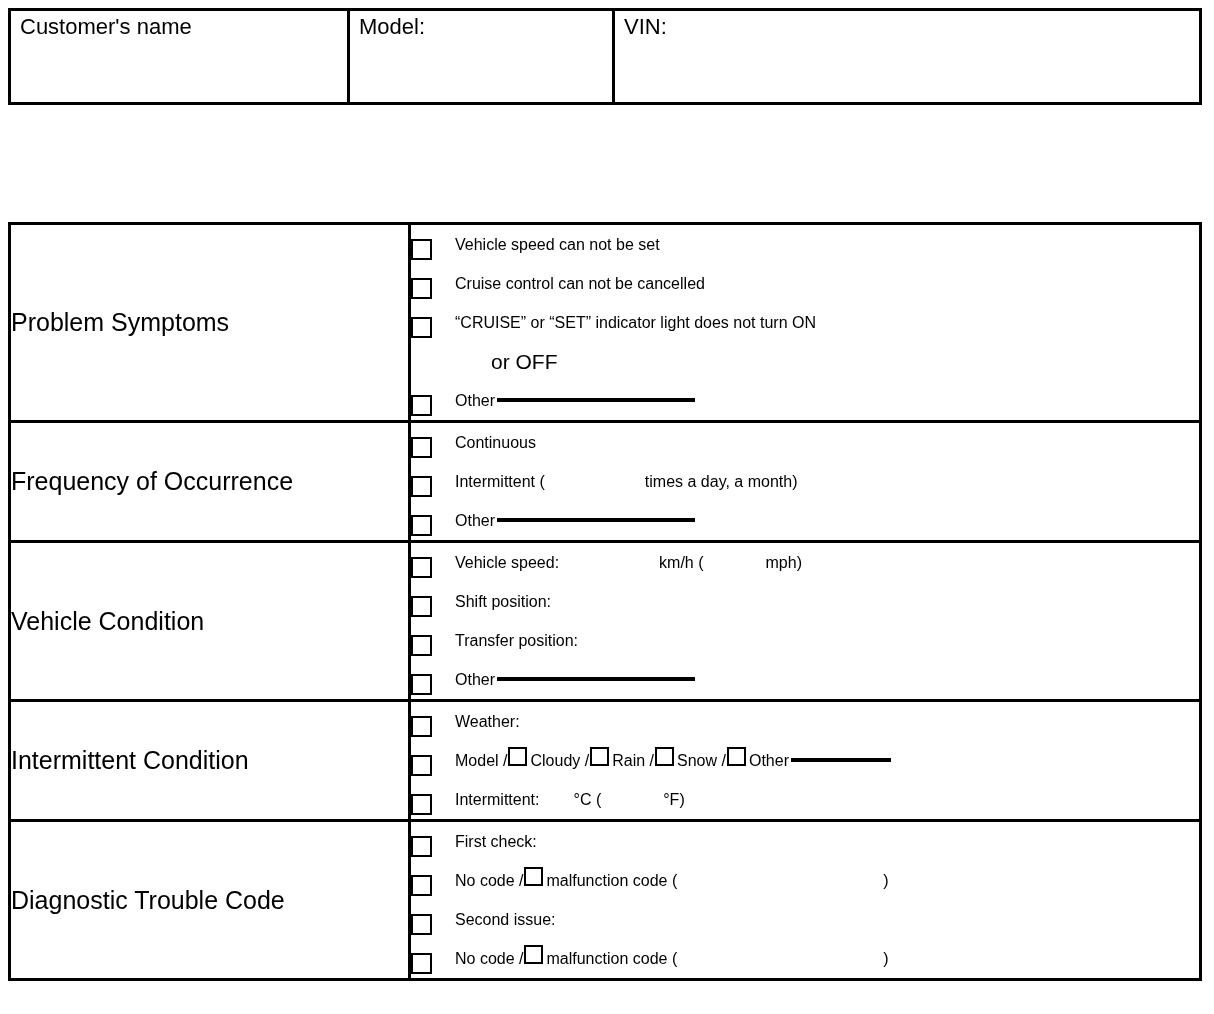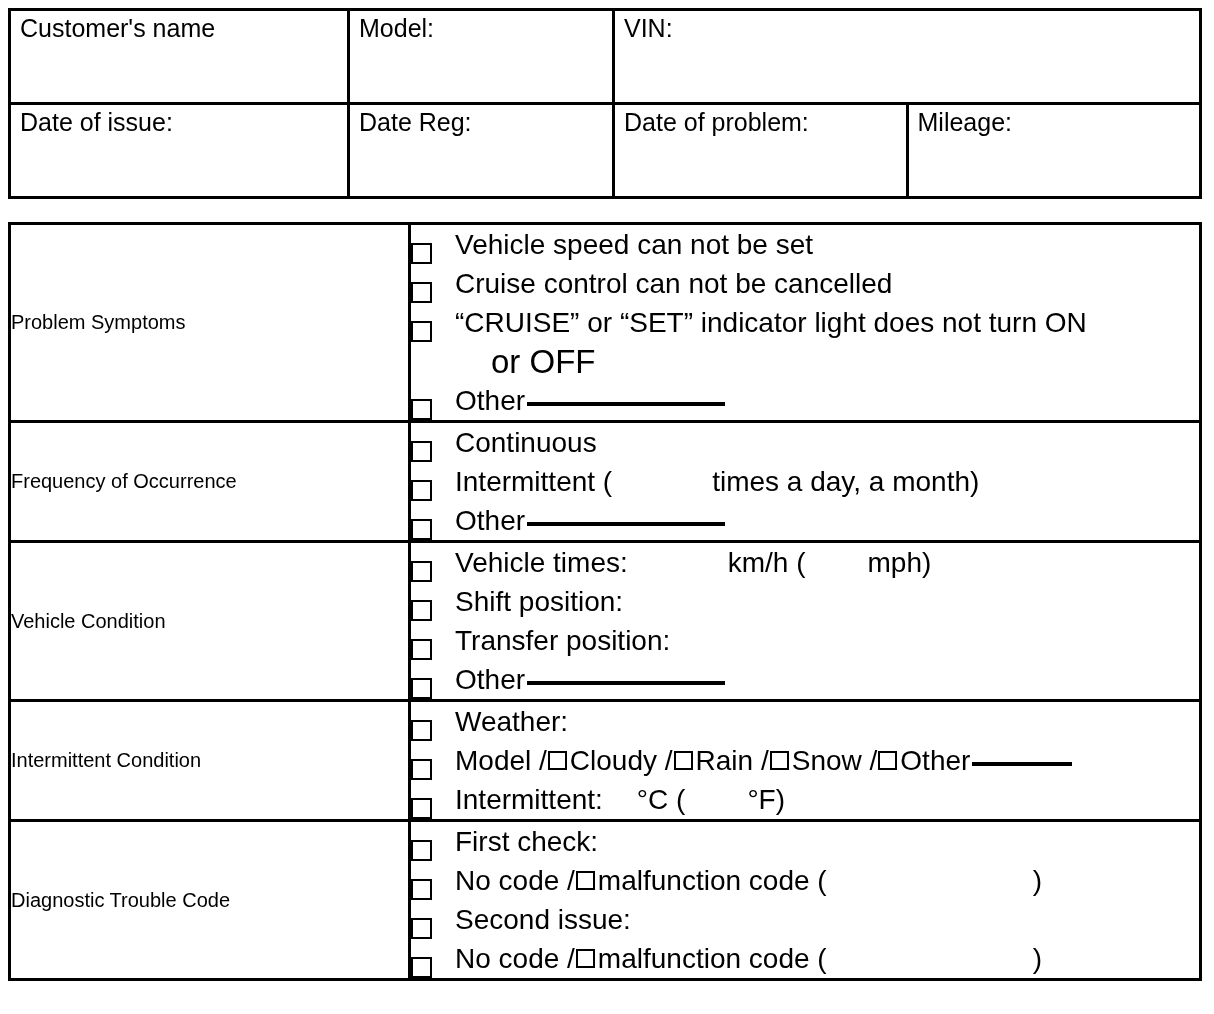--- a/index.html
+++ b/index.html
@@ -30,21 +30,21 @@
     top: 8px;
     width: 1194px;
     border-collapse: collapse;
     table-layout: fixed;
   }
   .top-table td {
     border: 3px solid #000;
     height: 87px;
     vertical-align: top;
     padding: 4px 0 0 9px;
-    font-size: 25px;
+    font-size: 22px;
     line-height: 1.1;
     white-space: nowrap;
     overflow: hidden;
   }
 
   
   .main-table {
     position: absolute;
     left: 8px;
     top: 222px;
@@ -52,44 +52,44 @@
     border-collapse: collapse;
     table-layout: fixed;
   }
   .main-table > tbody > tr > td {
     border: 3px solid #000;
     vertical-align: middle;
     padding: 0;
   }
   td.label-cell {
     width: 397px;
-    font-size: 20px;
+    font-size: 25px;
     padding-left: 11px;
     line-height: 1.15;
     vertical-align: middle;
   }
   td.items-cell {
     padding: 8px 0 10px 0;
     vertical-align: middle;
   }
 
   
   .item {
     display: flex;
-    align-items: flex-end;
-    font-size: 28px;
+    align-items: center;
+    font-size: 16px;
     line-height: 39px;
     white-space: nowrap;
   }
   .item-text {
     display: block;
     white-space: nowrap;
   }
   .wrap-line {
-    font-size: 33px;
+    font-size: 21px;
     line-height: 39px;
     padding-left: 36px;
     margin-left: 44px;
     white-space: nowrap;
   }
 
   
   .cb {
     display: inline-block;
     box-sizing: border-box;
@@ -139,34 +139,20 @@
         <td style="width:327px">
           <span>Customer's name</span>
         </td>
         <td style="width:253px">
           <span>Model:</span>
         </td>
         <td colspan="2">
           <span>VIN:</span>
         </td>
       </tr>
-      <tr>
-        <td>
-          <span>Date of issue:</span>
-        </td>
-        <td>
-          <span>Date Reg:</span>
-        </td>
-        <td style="width:344px">
-          <span>Date of problem:</span>
-        </td>
-        <td>
-          <span>Mileage:</span>
-        </td>
-      </tr>
     </tbody>
   </table>
 
   <table class="main-table">
     <tbody>
 
       <tr>
         <td class="label-cell">
           <span>Problem Symptoms</span>
         </td>
@@ -228,21 +214,21 @@
 
       <tr>
         <td class="label-cell">
           <span>Vehicle Condition</span>
         </td>
         <td class="items-cell">
 
           <div class="item">
             <span class="cb"></span>
             <span class="item-text">
-              <span>Vehicle times:</span><span class="gap-lg"></span><span>km/h (</span><span class="gap-md"></span><span>mph)</span>
+              <span>Vehicle speed:</span><span class="gap-lg"></span><span>km/h (</span><span class="gap-md"></span><span>mph)</span>
             </span>
           </div>
 
           <div class="item">
             <span class="cb"></span>
             <span class="item-text">Shift position:</span>
           </div>
 
           <div class="item">
             <span class="cb"></span>

